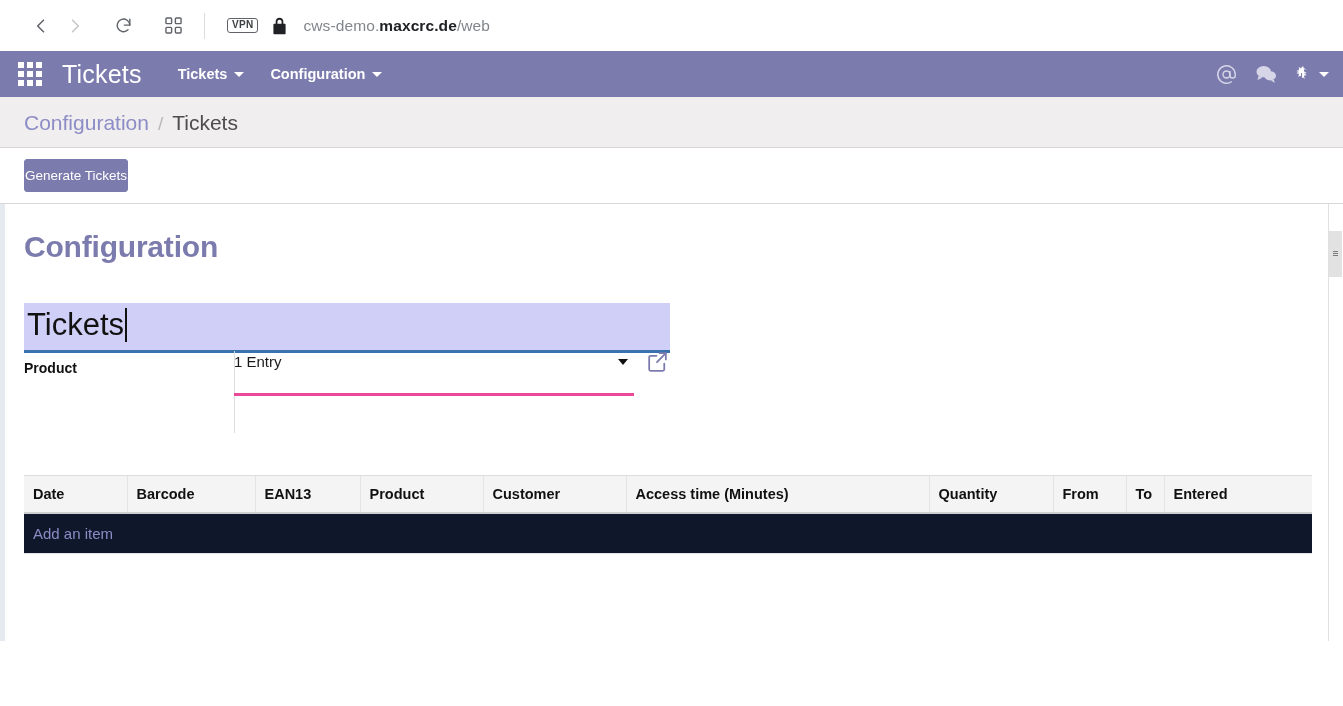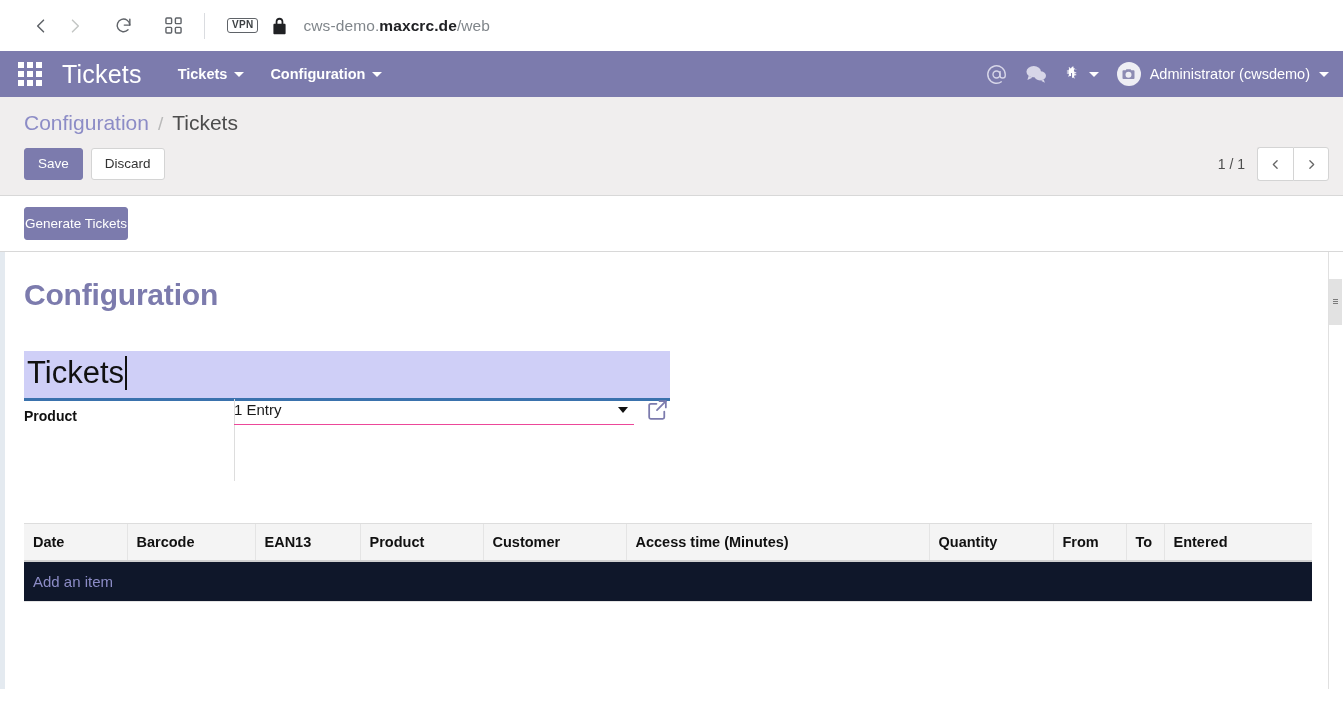--- a/index.html
+++ b/index.html
@@ -262,22 +262,22 @@
     background: #dddddd;
   }
   .field-control {
     margin-left: 24px;
     width: 400px;
     position: relative;
   }
   .many2one {
     display: flex;
     align-items: center;
-    border-bottom: 1px solid #ec4899;
-    padding-bottom: 6px;
+    border-bottom: 3px solid #ec4899;
+    padding-bottom: 23px;
     width: 400px;
   }
   .m2o-value {
     font-size: 15px;
     color: #1a1a1a;
     flex: 1;
   }
   .m2o-caret {
     width: 0; height: 0;
     border-left: 5px solid transparent;
@@ -427,56 +427,28 @@
           <ellipse cx="16.5" cy="13" rx="6.5" ry="5.1" fill="currentColor"></ellipse>
           <path d="M20.5 17l1.3 3.6-4.3-2.1z" fill="currentColor"></path>
         </svg>
     </div>
     <div class="nb-icon" style="color:#ffffff;gap:7px;display:flex">
       <svg width="17" height="18" viewBox="0 0 20 20" fill="currentColor">
           <path d="M10 1.2c-1.3 0-2.4.8-2.8 2H6l-.9-1.3-.9.7.9 1.3c-.5.5-.8 1.2-.9 2H2.2v1.1h2v1.3H2.2v1.1h2c.1.7.3 1.3.7 1.8l-1.2 1.2.8.8 1.2-1.2c.4.3.9.5 1.4.6V8.9h1.2v5.9c.5-.1 1-.3 1.4-.6l1.2 1.2.8-.8-1.2-1.2c.4-.5.6-1.1.7-1.8h2V10.3h-2V9h2V7.9h-2c-.1-.8-.4-1.5-.9-2l.9-1.3-.9-.7L14 5.2h-1.2c-.4-1.2-1.5-2-2.8-2z"></path>
         </svg>
       <span class="caret"></span>
     </div>
-    <div class="nb-user">
-      <span class="avatar">
-        <svg width="15" height="15" viewBox="0 0 20 20" fill="currentColor">
-            <path d="M7.2 3l-.9 1.4H3.2A1.2 1.2 0 0 0 2 5.6v9.2a1.2 1.2 0 0 0 1.2 1.2h13.6a1.2 1.2 0 0 0 1.2-1.2V5.6a1.2 1.2 0 0 0-1.2-1.2h-3.1L12.8 3H7.2zm2.8 3.2a4 4 0 1 1 0 8 4 4 0 0 1 0-8z"></path>
-          </svg>
-      </span>
-      <span>Administrator (cwsdemo)</span>
-      <span class="caret"></span>
-    </div>
   </div>
 </div>
 
 <div class="control-panel">
   <div class="breadcrumb">
     <span class="bc-link">Configuration</span>
     <span class="bc-sep">/</span>
     <span class="bc-current">Tickets</span>
-  </div>
-  <div class="cp-row">
-    <div class="btn btn-save">Save</div>
-    <div class="btn btn-discard">Discard</div>
-    <div class="pager">
-      <span class="pager-count">1 / 1</span>
-      <span class="pager-btns">
-        <span class="pager-btn">
-          <svg width="13" height="15" viewBox="0 0 24 24" fill="none" stroke="currentColor" stroke-width="2.4" stroke-linecap="round" stroke-linejoin="round">
-              <polyline points="15 5 8 12 15 19"></polyline>
-            </svg>
-        </span>
-        <span class="pager-btn">
-          <svg width="13" height="15" viewBox="0 0 24 24" fill="none" stroke="currentColor" stroke-width="2.4" stroke-linecap="round" stroke-linejoin="round">
-              <polyline points="9 5 16 12 9 19"></polyline>
-            </svg>
-        </span>
-      </span>
-    </div>
   </div>
 </div>
 
 <div class="statusbar">
   <span class="btn-generate">Generate Tickets</span>
 </div>
 
 <div class="o-content">
   <div class="left-rail"></div>
 

